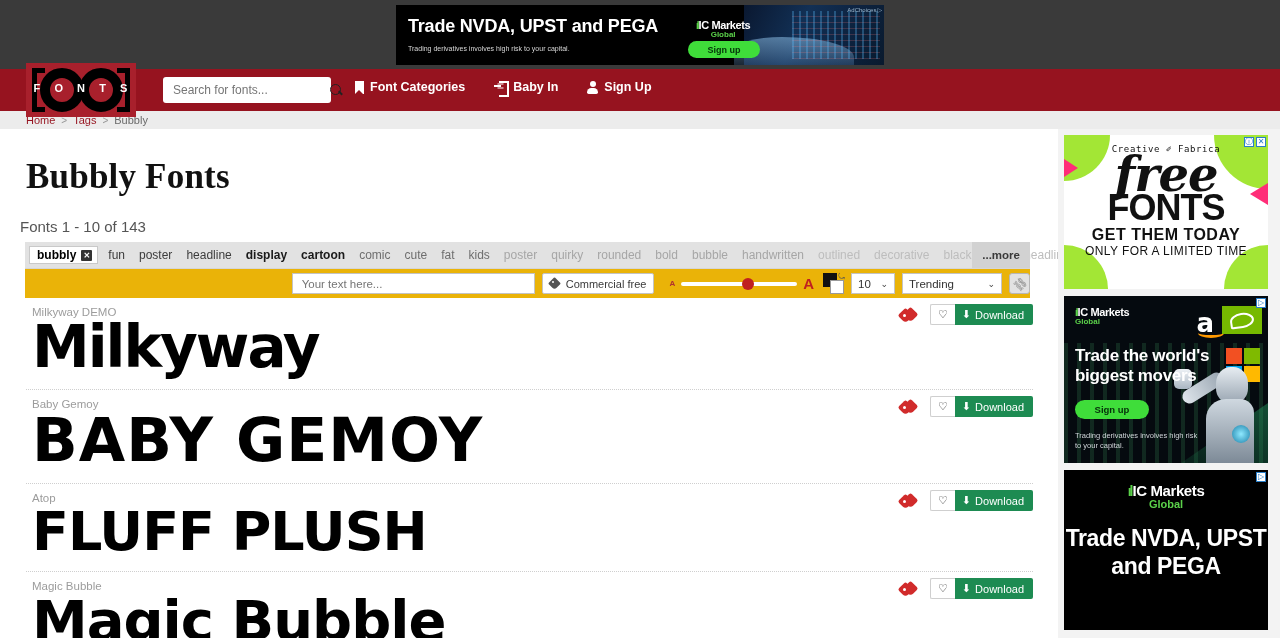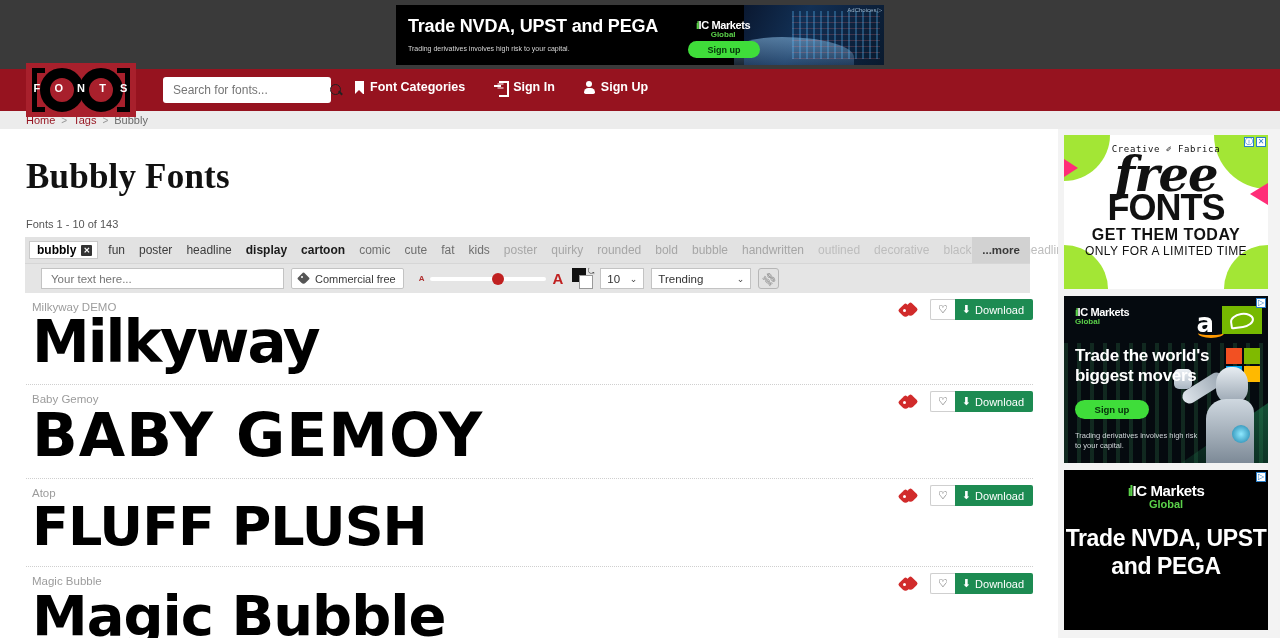--- a/index.html
+++ b/index.html
@@ -145,21 +145,21 @@
   
   .page { display:flex; width:1280px; height:509px; background:#fff; }
   .content { width:1058px; position:relative; background:#fff; }
 
   h1.title {
     margin:0; padding:28px 0 0 26px;
     font-family:"Liberation Serif", serif;
     font-size:35px; font-weight:bold; color:#111; letter-spacing:.2px;
   }
   .count {
-    padding:21px 0 0 26px; font-size:11px; color:#555;
+    padding:21px 0 0 20px; font-size:15px; color:#555;
   }
 
   .tagbar {
     margin:7px 0 0 25px; width:1005px; height:26px; background:#e2e2e2;
     display:flex; align-items:center; position:relative;
   }
   .tags { display:flex; align-items:center; gap:0; padding-left:4px; }
   .tag {
     font-size:12px; padding:2px 7px; white-space:nowrap; color:#9b9b9b;
   }
@@ -177,23 +177,24 @@
     width:11px; height:11px; background:#333; color:#fff; font-size:8px;
     display:flex; align-items:center; justify-content:center; border-radius:1px;
   }
   .more-btn {
     position:absolute; right:0; top:0; height:26px; background:#d2d2d2;
     display:flex; align-items:center; padding:0 10px;
     font-size:11.5px; font-weight:bold; color:#3a3a3a;
   }
 
   .ctrlbar {
-    margin:0 0 0 25px; width:1005px; height:30px; background:#e5e5e5;
+    margin:0 0 0 25px; width:1005px; height:30px; background:#eab308;
     display:flex; align-items:center; padding-left:16px; gap:7px;
     border-top:1px solid #d6d6d6;
+    justify-content:flex-end;
   }
   .ctrl-text {
     width:243px; height:21px; background:#fff; border:1px solid #c3c3c3;
     display:flex; align-items:center; padding:0 7px;
   }
   .ctrl-text input {
     border:0; outline:0; width:100%; font-size:11.5px; color:#8a8a8a;
     font-family:"Liberation Sans", sans-serif; background:transparent;
   }
   .ctrl-comm {
@@ -462,21 +463,21 @@
     <span class="search-ico"></span>
   </div>
 
   <div class="nav">
     <a class="nav-item">
       <span class="ico-bookmark"></span>
       <span>Font Categories</span>
     </a>
     <a class="nav-item">
       <span class="ico-signin"></span>
-      <span>Sign In</span>
+      <span>Baby In</span>
     </a>
     <a class="nav-item">
       <span class="ico-user"></span>
       <span>Sign Up</span>
     </a>
   </div>
 </div>
 
 <div class="crumbbar">
   <a class="crumb">Home</a>

